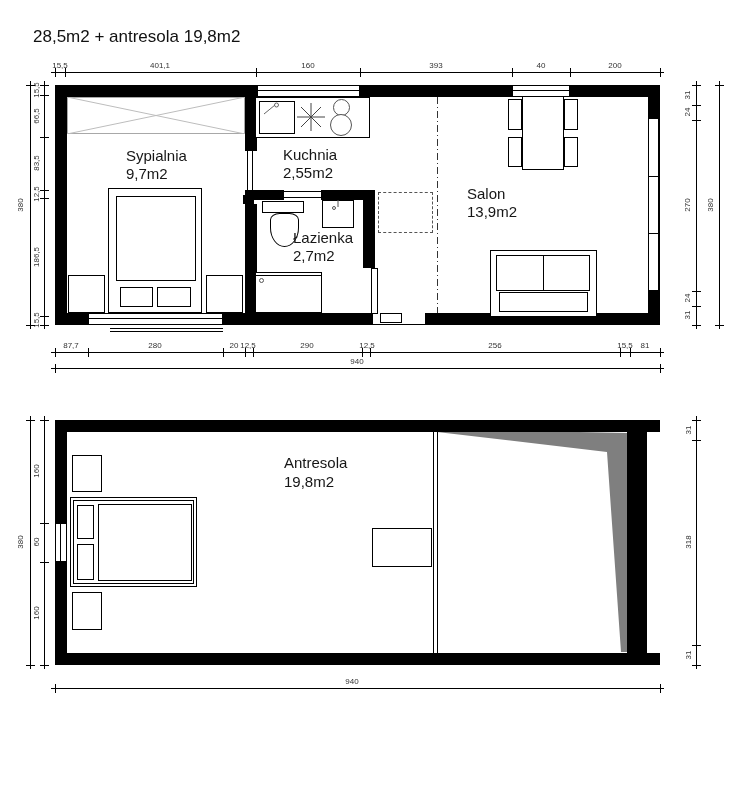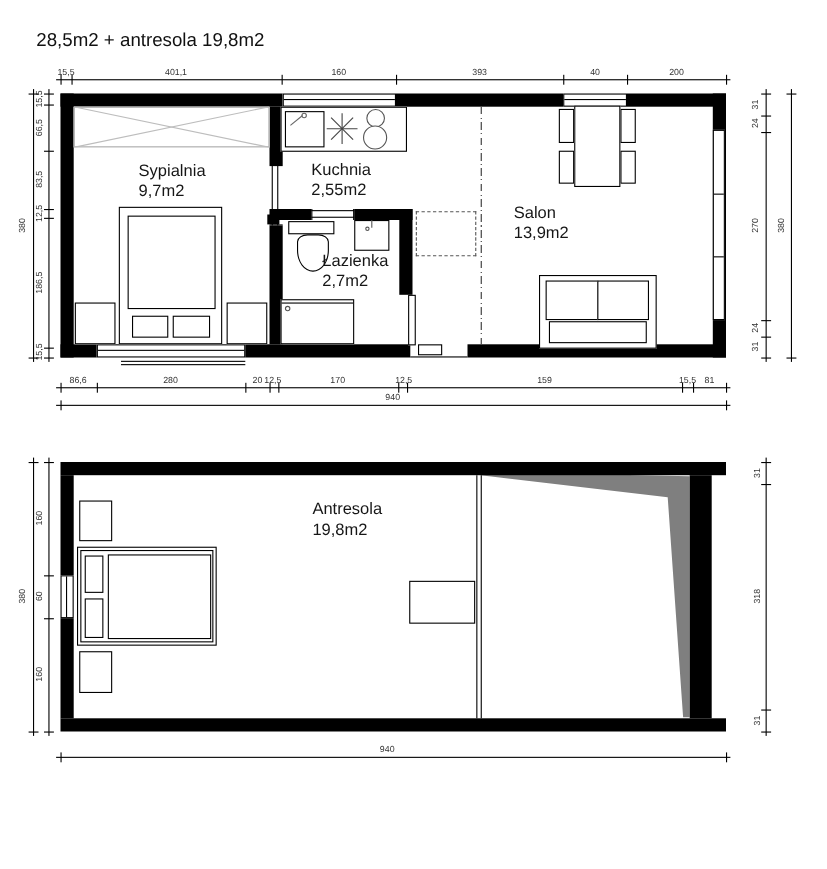--- a/index.html
+++ b/index.html
@@ -169,27 +169,27 @@
 <div class="tkv" style="left:55px;top:348px;"></div>
 <div class="tkv" style="left:88px;top:348px;"></div>
 <div class="tkv" style="left:223px;top:348px;"></div>
 <div class="tkv" style="left:245px;top:348px;"></div>
 <div class="tkv" style="left:253px;top:348px;"></div>
 <div class="tkv" style="left:362px;top:348px;"></div>
 <div class="tkv" style="left:370px;top:348px;"></div>
 <div class="tkv" style="left:620px;top:348px;"></div>
 <div class="tkv" style="left:630px;top:348px;"></div>
 <div class="tkv" style="left:660px;top:348px;"></div>
-<span class="dim" style="left:71px;top:341px;">86,6</span>
+<span class="dim" style="left:71px;top:341px;">87,7</span>
 <span class="dim" style="left:155px;top:341px;">280</span>
 <span class="dim" style="left:234px;top:341px;">20</span>
 <span class="dim" style="left:248px;top:341px;">12,5</span>
-<span class="dim" style="left:307px;top:341px;">170</span>
+<span class="dim" style="left:307px;top:341px;">290</span>
 <span class="dim" style="left:367px;top:341px;">12,5</span>
-<span class="dim" style="left:495px;top:341px;">159</span>
+<span class="dim" style="left:495px;top:341px;">256</span>
 <span class="dim" style="left:625px;top:341px;">15,5</span>
 <span class="dim" style="left:645px;top:341px;">81</span>
 
 <div class="lh" style="left:51px;top:368px;width:613px;"></div>
 <div class="tkv" style="left:55px;top:364px;"></div>
 <div class="tkv" style="left:660px;top:364px;"></div>
 <span class="dim" style="left:357px;top:357px;">940</span>
 
 <div class="lv" style="left:44px;top:81px;height:248px;"></div>
 <div class="tkh" style="left:40px;top:85px;"></div>

